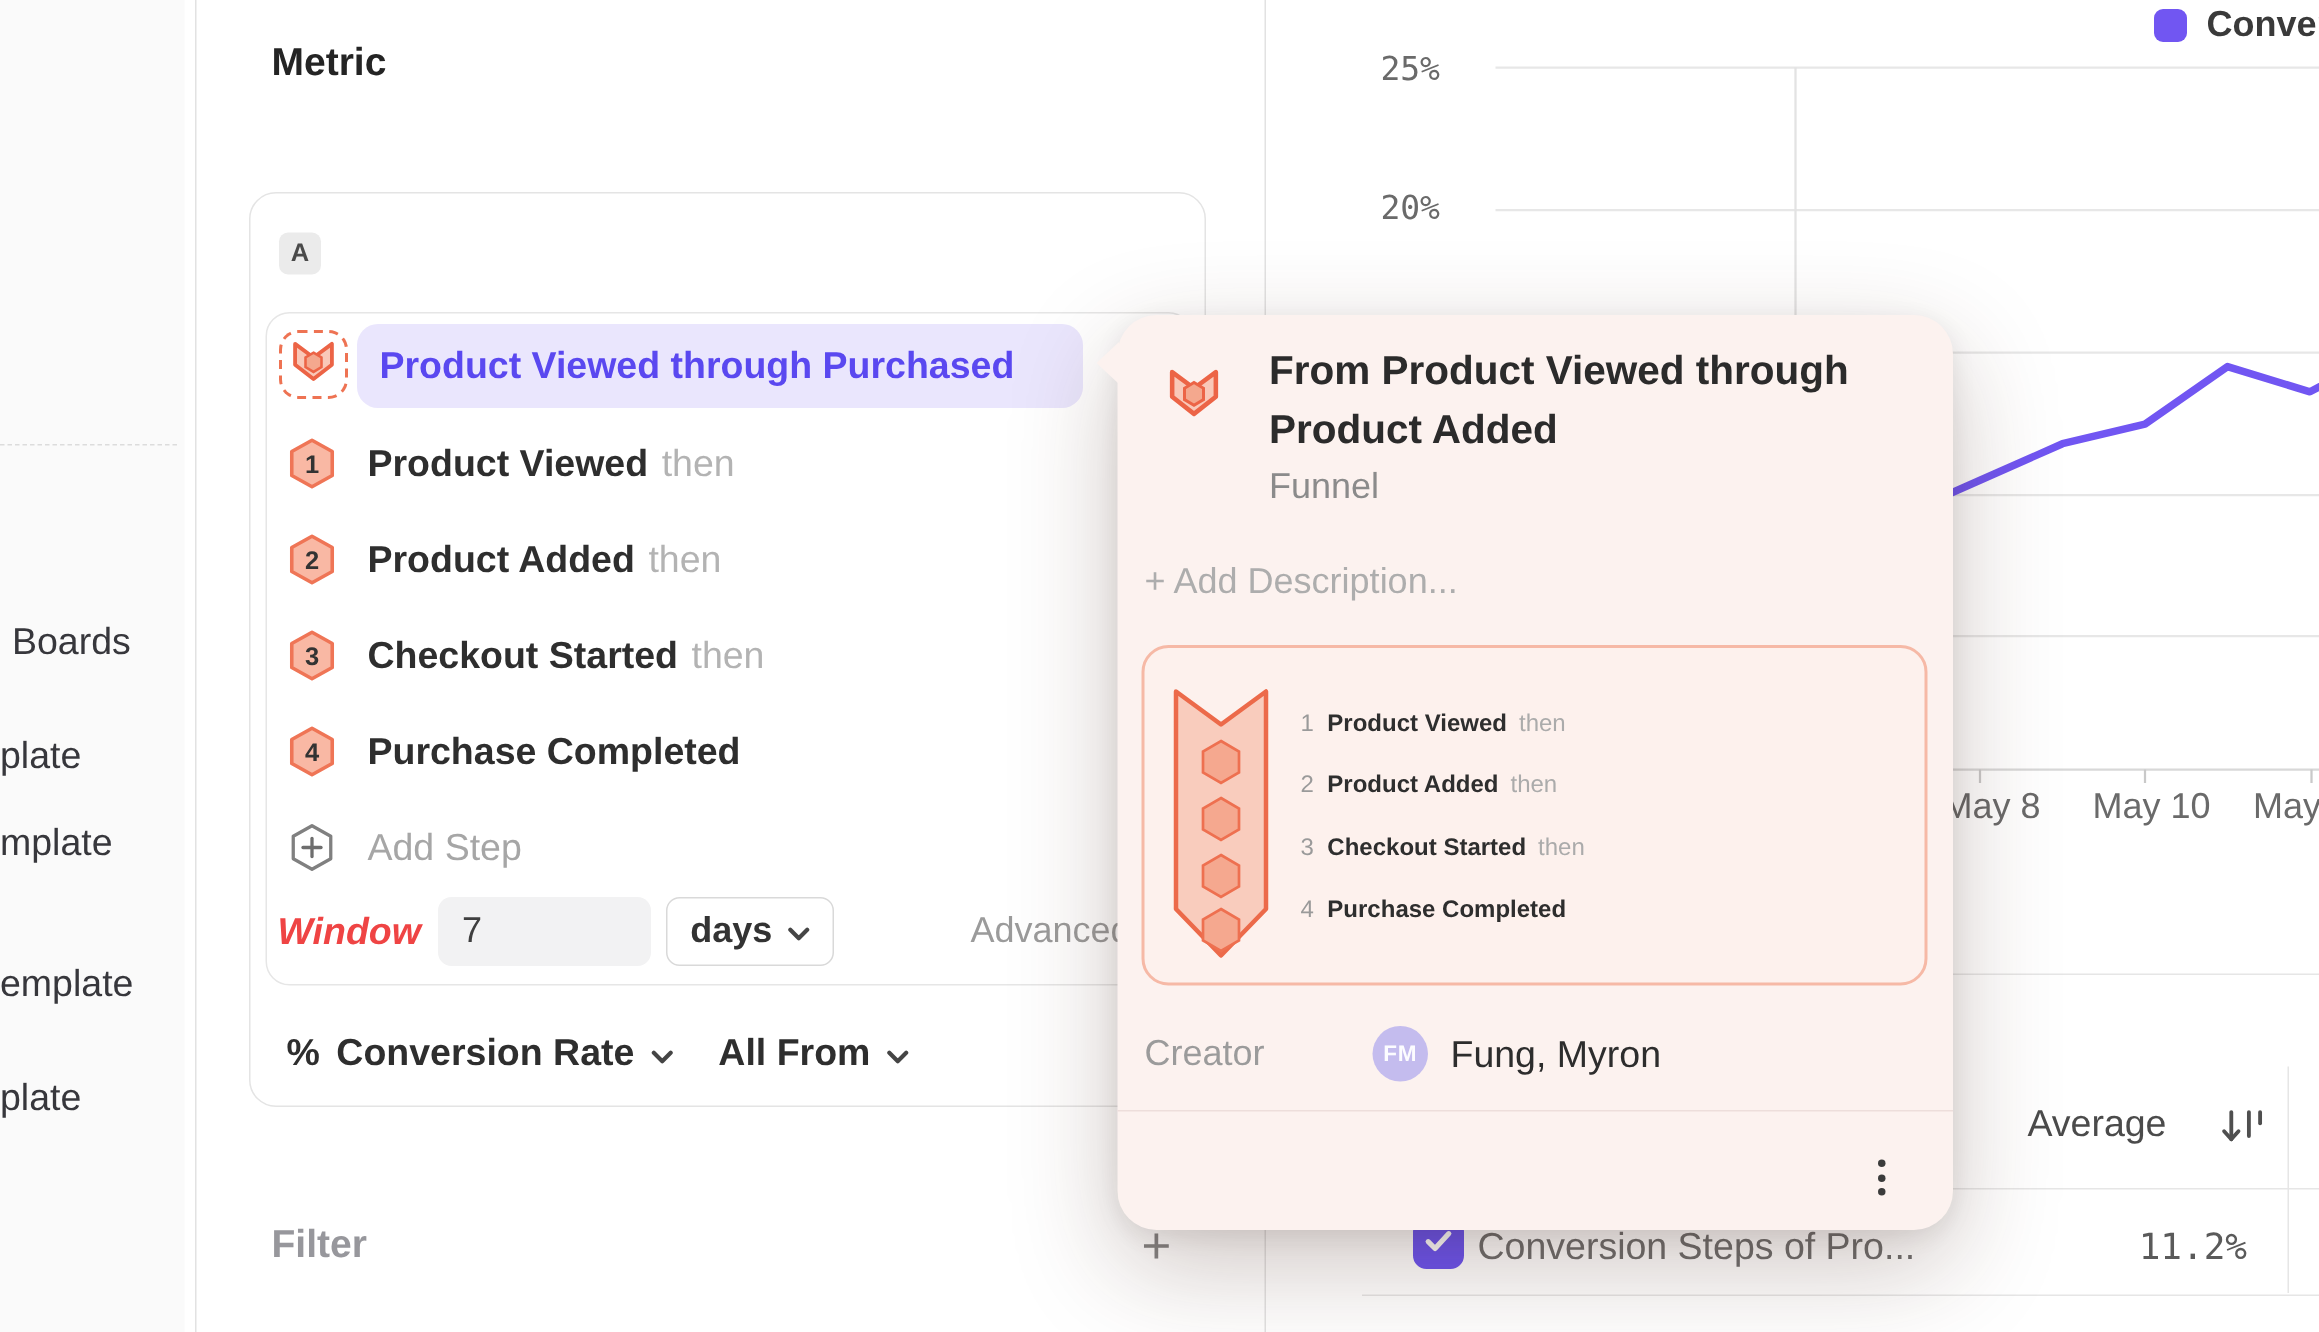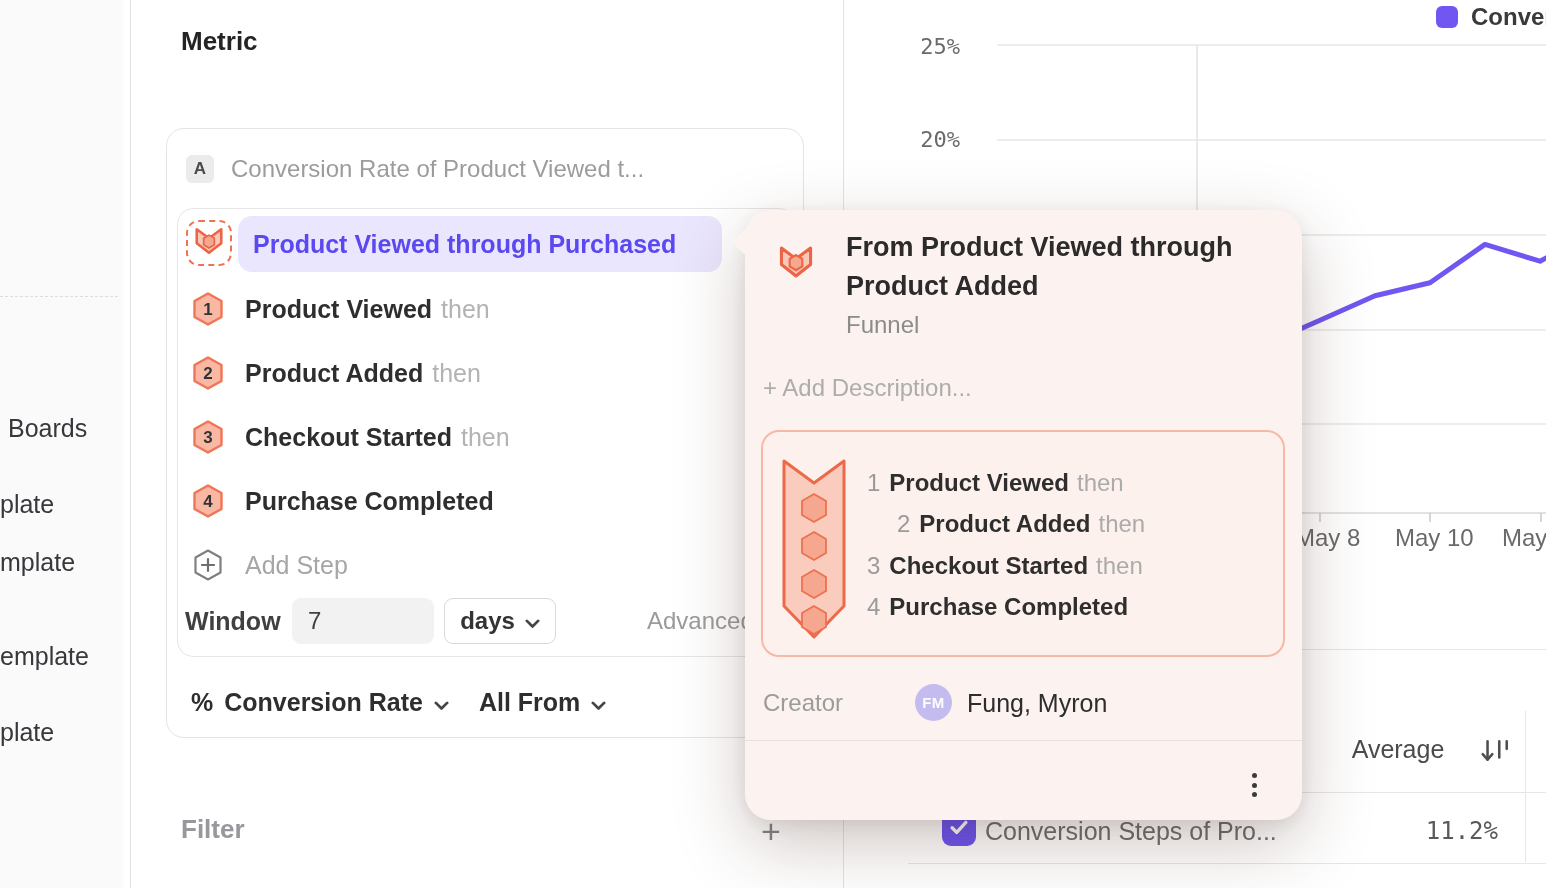--- a/index.html
+++ b/index.html
@@ -21,21 +21,21 @@
   #inner-card { position:absolute; left:10px; top:79px; width:618px; height:449px; background:#fff; border:1px solid #e6e6e6; border-radius:16px;padding-left:13px; }
   .evt-icon-box { position:absolute; left:8px; top:11px; width:46px; height:46px; border:2.5px dashed #ee7353; border-radius:13px; display:flex; align-items:center; justify-content:center; }
   .evt-link-row { position:absolute; left:60px; top:7px; width:484px; height:56px; background:#eae6fd; border-radius:14px; line-height:56px; padding-left:15px; font-size:25px; font-weight:600; color:#5a48f0; white-space:nowrap; overflow:hidden; }
   .step-row { position:absolute; left:0; width:600px; height:40px; display:flex; align-items:center; }
   .step-row .hexwrap { position:absolute; left:14px; width:32px; display:flex; justify-content:center; }
   .step-text { position:absolute; left:67px; font-size:25px; white-space:nowrap; }
   .step-name { font-weight:600; color:#2e2e2e; }
   .step-then { color:#b3b3b3; margin-left:9px; }
   .addstep-label { position:absolute; left:67px; font-size:25px; font-weight:500; color:#a6a6a6; }
   .window-row { position:absolute; left:0; top:389px; width:610px; height:46px; }
-  .window-label { position:absolute; left:7px; height:46px; line-height:46px; font-size:25px; font-weight:600; color:#404040; }
+  .window-label { position:absolute; left:7px; height:46px; line-height:46px; font-size:25px; font-weight:600; color:#ef4444;font-style:italic; }
   .window-input { position:absolute; left:114px; top:0; width:142px; height:46px; background:#f2f2f3; border:none; border-radius:9px; font-size:24px; color:#3f3f3f; padding-left:16px; font-family:"Liberation Sans", sans-serif; }
   .unit-select { position:absolute; left:266px; top:0; width:112px; height:46px; background:#fff; border:1.5px solid #d9d9d9; border-radius:9px; display:flex; align-items:center; justify-content:center; gap:10px; font-size:24px; font-weight:600; color:#333; cursor:pointer; }
   .advanced-link { position:absolute; left:469px; height:46px; line-height:46px; font-size:24px; color:#9b9b9b; white-space:nowrap; }
   .measure-row { position:absolute; left:24px; top:551px; height:44px; display:flex; align-items:center; gap:11px; font-size:25px; font-weight:600; color:#2e2e2e; white-space:nowrap; }
   .measure-gap { width:8px; }
   .filter-heading { position:absolute; left:181px; top:814px; font-size:26px; font-weight:700; color:#97979c; }
   .filter-add { position:absolute; left:753px; top:810px; width:36px; height:42px; font-size:34px; font-weight:400; color:#858585; text-align:center; line-height:42px; }
 
   
   #chart-panel { position:absolute; left:843px; top:0; width:703px; height:888px; overflow:hidden; }
@@ -55,21 +55,21 @@
   
   #popover { position:absolute; left:745px; top:210px; width:557px; height:610px; background:#fcf2ef; border-radius:26px;
     box-shadow:0 24px 70px rgba(70,35,25,.26), 0 4px 16px rgba(0,0,0,.08); }
   .pop-arrow { position:absolute; left:-14px; top:18px; width:0; height:0; border-top:14px solid transparent; border-bottom:14px solid transparent; border-right:15px solid #fcf2ef; }
   .pop-icon { position:absolute; left:32px; top:33px; }
   .pop-title { position:absolute; left:101px; top:18px; width:410px; font-size:27px; line-height:39px; font-weight:700; color:#2b2b2b; }
   .pop-subtitle { position:absolute; left:101px; top:101px; font-size:24px; color:#8b8b8b; }
   .pop-adddesc { position:absolute; left:18px; top:164px; font-size:24px; color:#adadad; }
   .pop-steps-card { position:absolute; left:16px; top:220px; width:524px; height:227px; border:2px solid #f6b9a6; border-radius:18px; background:#fdf1ed; }
   .pop-banner { position:absolute; left:18px; top:22px; }
-  .pop-step { position:absolute; left:104px; height:32px; line-height:32px; font-size:24px; white-space:nowrap; }
+  .pop-step { position:absolute; left:104px; height:32px; line-height:32px; font-size:16px; white-space:nowrap; }
   .pop-step .n { color:#9a9a9a; margin-right:9px; }
   .pop-step .nm { font-weight:600; color:#2e2e2e; }
   .pop-step .th { color:#ababab; margin-left:8px; }
   .pop-creator-label { position:absolute; left:18px; top:476px; height:34px; line-height:34px; font-size:24px; color:#9b9b9b; }
   .pop-avatar { position:absolute; left:170px; top:474px; width:37px; height:37px; border-radius:50%; background:#c4bcee; color:rgba(255,255,255,.95); font-size:15px; font-weight:700; display:flex; align-items:center; justify-content:center; letter-spacing:.5px; }
   .pop-creator-name { position:absolute; left:222px; top:476px; height:34px; line-height:34px; font-size:25px; color:#2d2d2d; }
   .pop-divider { position:absolute; left:0; top:530px; width:557px; height:1px; background:#eddedb; }
   .kebab { position:absolute; right:36px; top:560px; width:24px; height:30px; display:flex; flex-direction:column; align-items:center; justify-content:center; gap:4.5px; cursor:pointer; }
   .kebab i { width:5px; height:5px; border-radius:50%; background:#3b3b3b; }
 </style>
@@ -85,21 +85,20 @@
     <div class="sb-item" style="left:0; top:544px;">mplate</div>
     <div class="sb-item" style="left:0; top:638px;">emplate</div>
     <div class="sb-item" style="left:0; top:714px;">plate</div>
   </div>
   <div class="panel-sep" style="left:130px;"></div>
 
   <div class="metric-heading">Metric</div>
 
   <div id="outer-card">
     <div class="a-badge">A</div>
-    <div class="a-title">Conversion Rate of Product Viewed t...</div>
 
     <div id="inner-card">
       <div class="evt-icon-box">
         <span>
           <svg width="32" height="32" viewBox="0 0 30 30">
             <path d="M3.5,4 L15,12.5 L26.5,4 L26.5,17 L15,26 L3.5,17 Z" fill="#f9c8b8" stroke="#ec6446" stroke-width="2.4" stroke-linejoin="round"></path>
             <polygon points="15,9.5 20,12.5 20,18.5 15,21.5 10,18.5 10,12.5" fill="#f4a88e" stroke="#ec6446" stroke-width="1.6"></polygon>
           </svg>
         </span>
       </div>
@@ -261,21 +260,21 @@
       <div class="pop-banner">
         <svg width="66" height="190" viewBox="0 0 66 186">
           <path d="M3,5 L33,27 L63,5 L63,150 L33,181 L3,150 Z" fill="#f9ccbd" stroke="#ec6a4a" stroke-width="3" stroke-linejoin="round"></path>
           <polygon points="33,38 45,45 45,59 33,66 21,59 21,45" fill="#f5a88f" stroke="#ee7050" stroke-width="1.8"></polygon>
           <polygon points="33,76 45,83 45,97 33,104 21,97 21,83" fill="#f5a88f" stroke="#ee7050" stroke-width="1.8"></polygon>
           <polygon points="33,114 45,121 45,135 33,142 21,135 21,121" fill="#f5a88f" stroke="#ee7050" stroke-width="1.8"></polygon>
           <polygon points="33,150 45,157 45,171 33,178 21,171 21,157" fill="#f5a88f" stroke="#ee7050" stroke-width="1.8"></polygon>
         </svg>
       </div>
       <div class="pop-step" style="top:35px;"><span class="n">1</span><span class="nm">Product Viewed</span><span class="th">then</span></div>
-      <div class="pop-step" style="top:76px;margin-left:30px;"><span class="n">2</span><span class="nm">Product Added</span><span class="th">then</span></div>
+      <div class="pop-step" style="top:76px;"><span class="n">2</span><span class="nm">Product Added</span><span class="th">then</span></div>
       <div class="pop-step" style="top:118px;"><span class="n">3</span><span class="nm">Checkout Started</span><span class="th">then</span></div>
       <div class="pop-step" style="top:159px;"><span class="n">4</span><span class="nm">Purchase Completed</span><span class="th"></span></div>
     </div>
 
     <div class="pop-creator-label">Creator</div>
     <div class="pop-avatar">FM</div>
     <div class="pop-creator-name">Fung, Myron</div>
     <div class="pop-divider"></div>
     <div class="kebab">
         <i></i>

